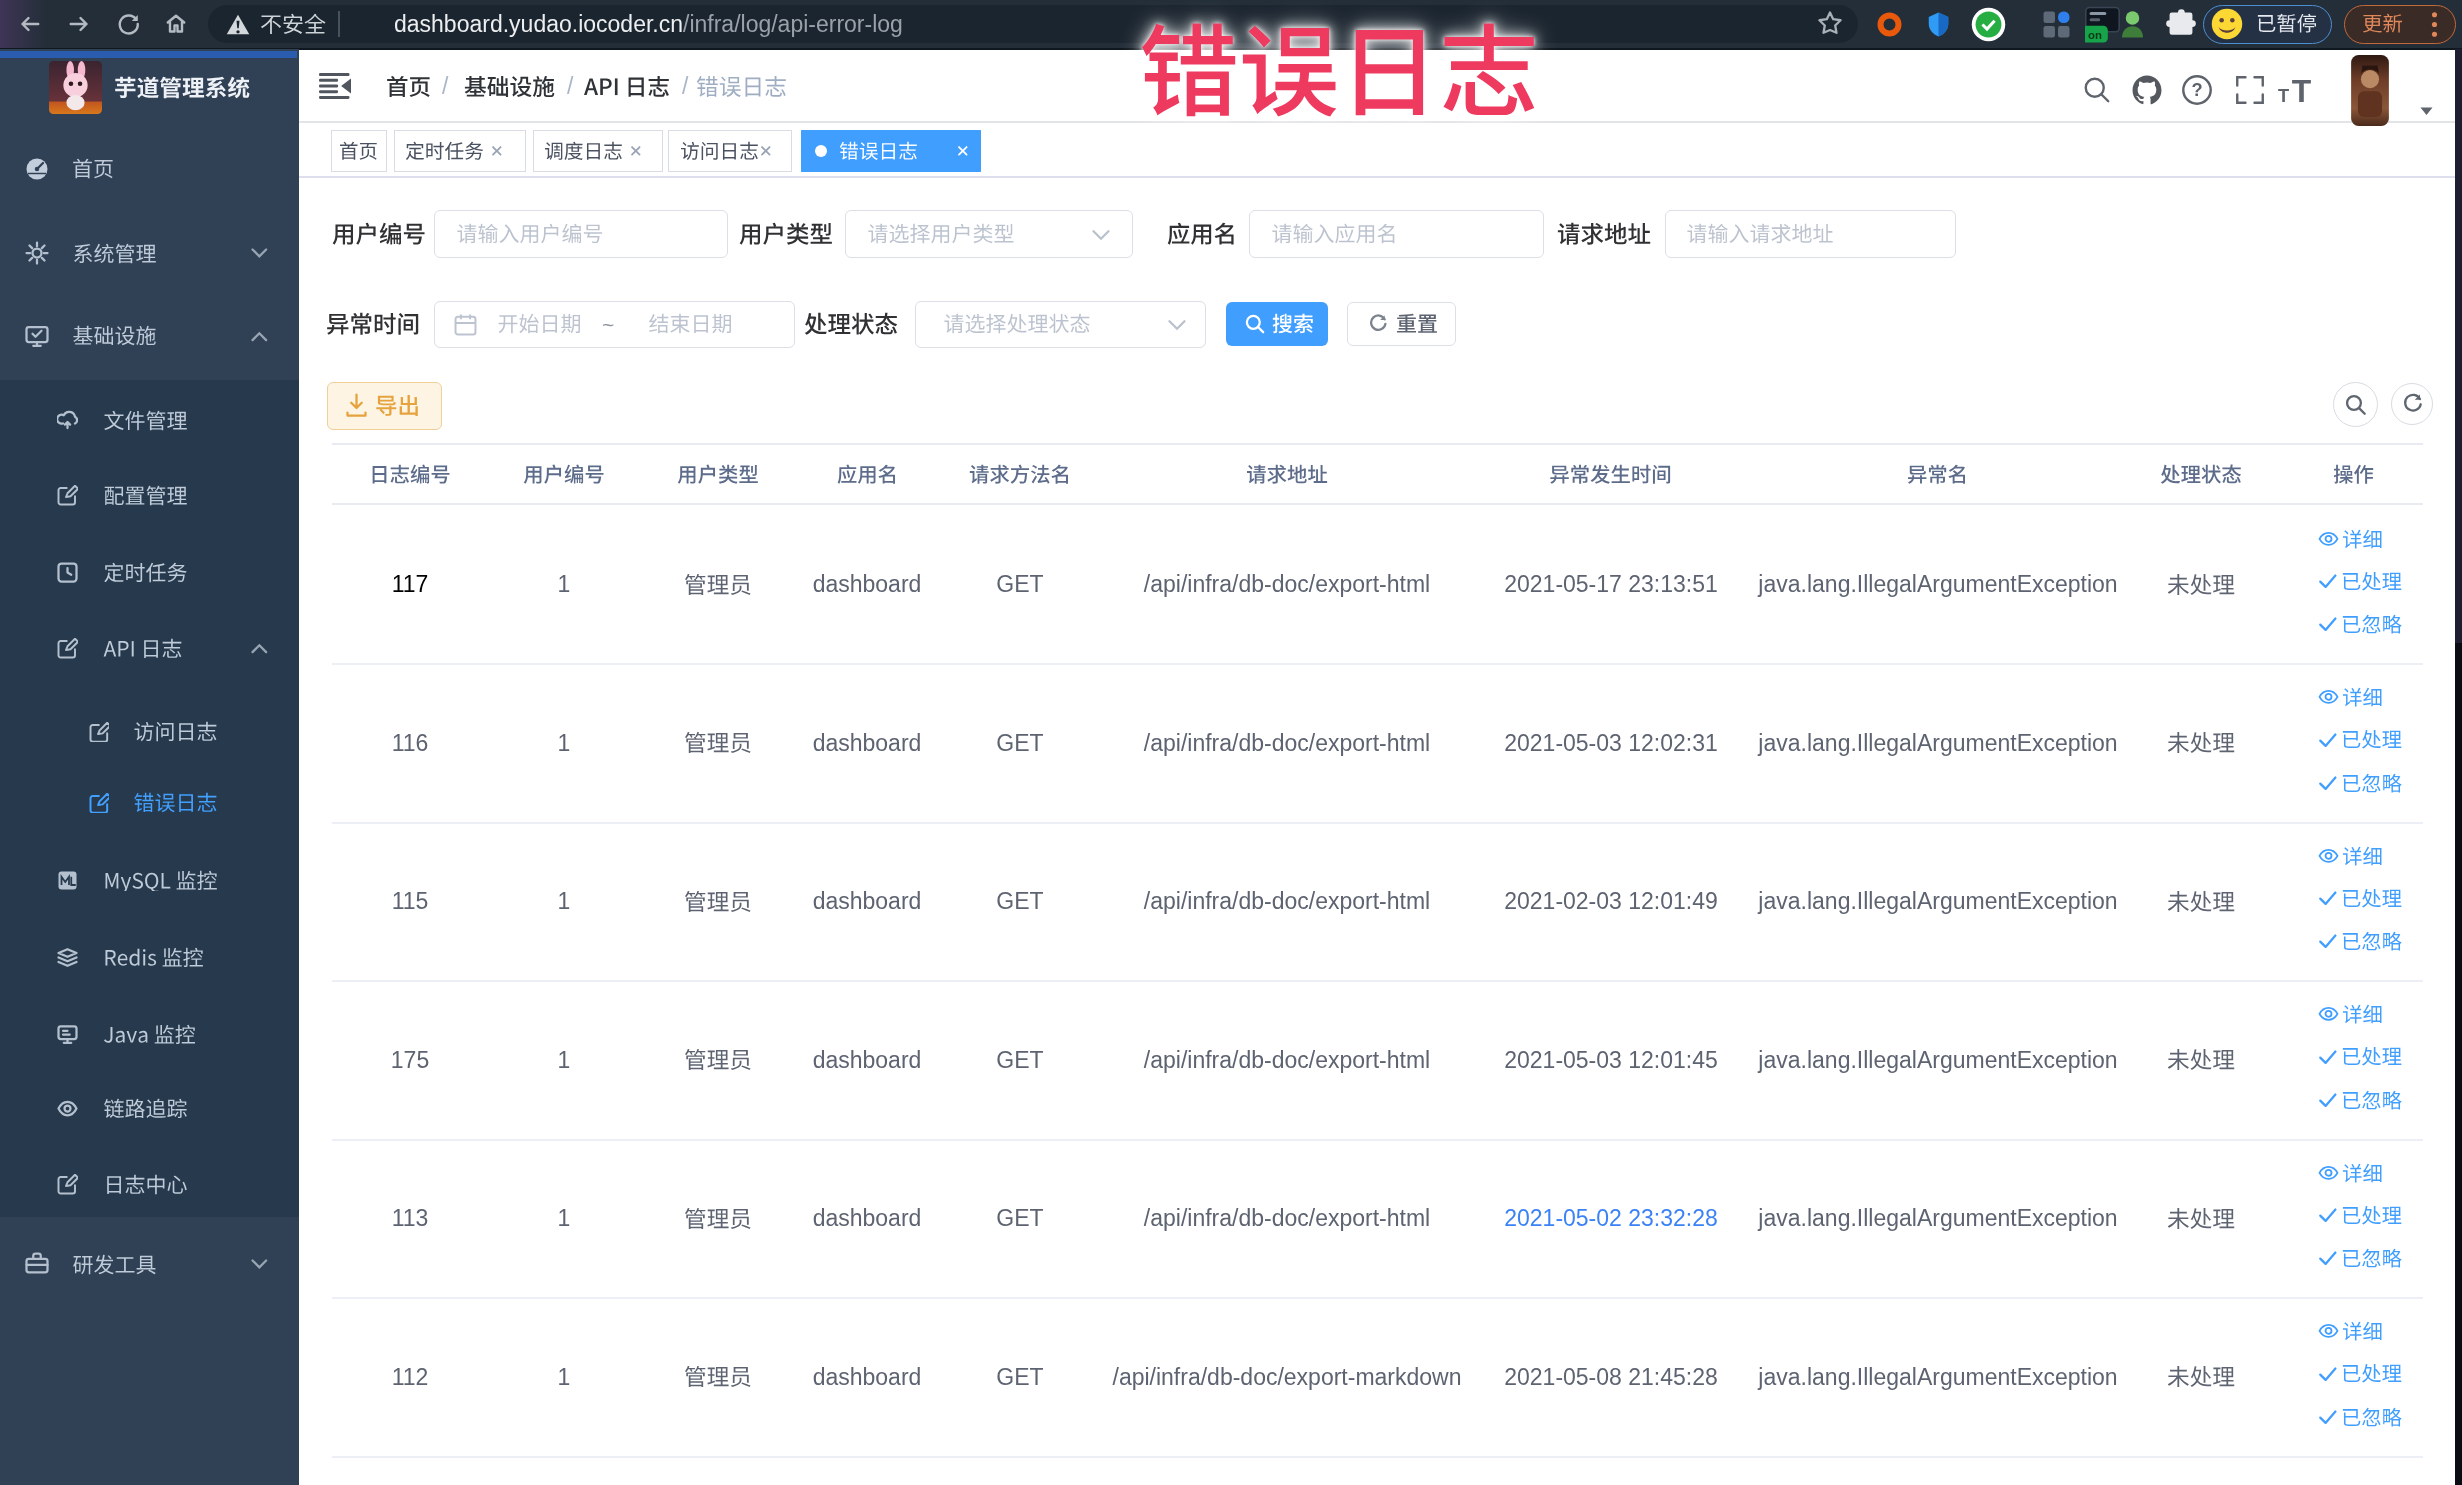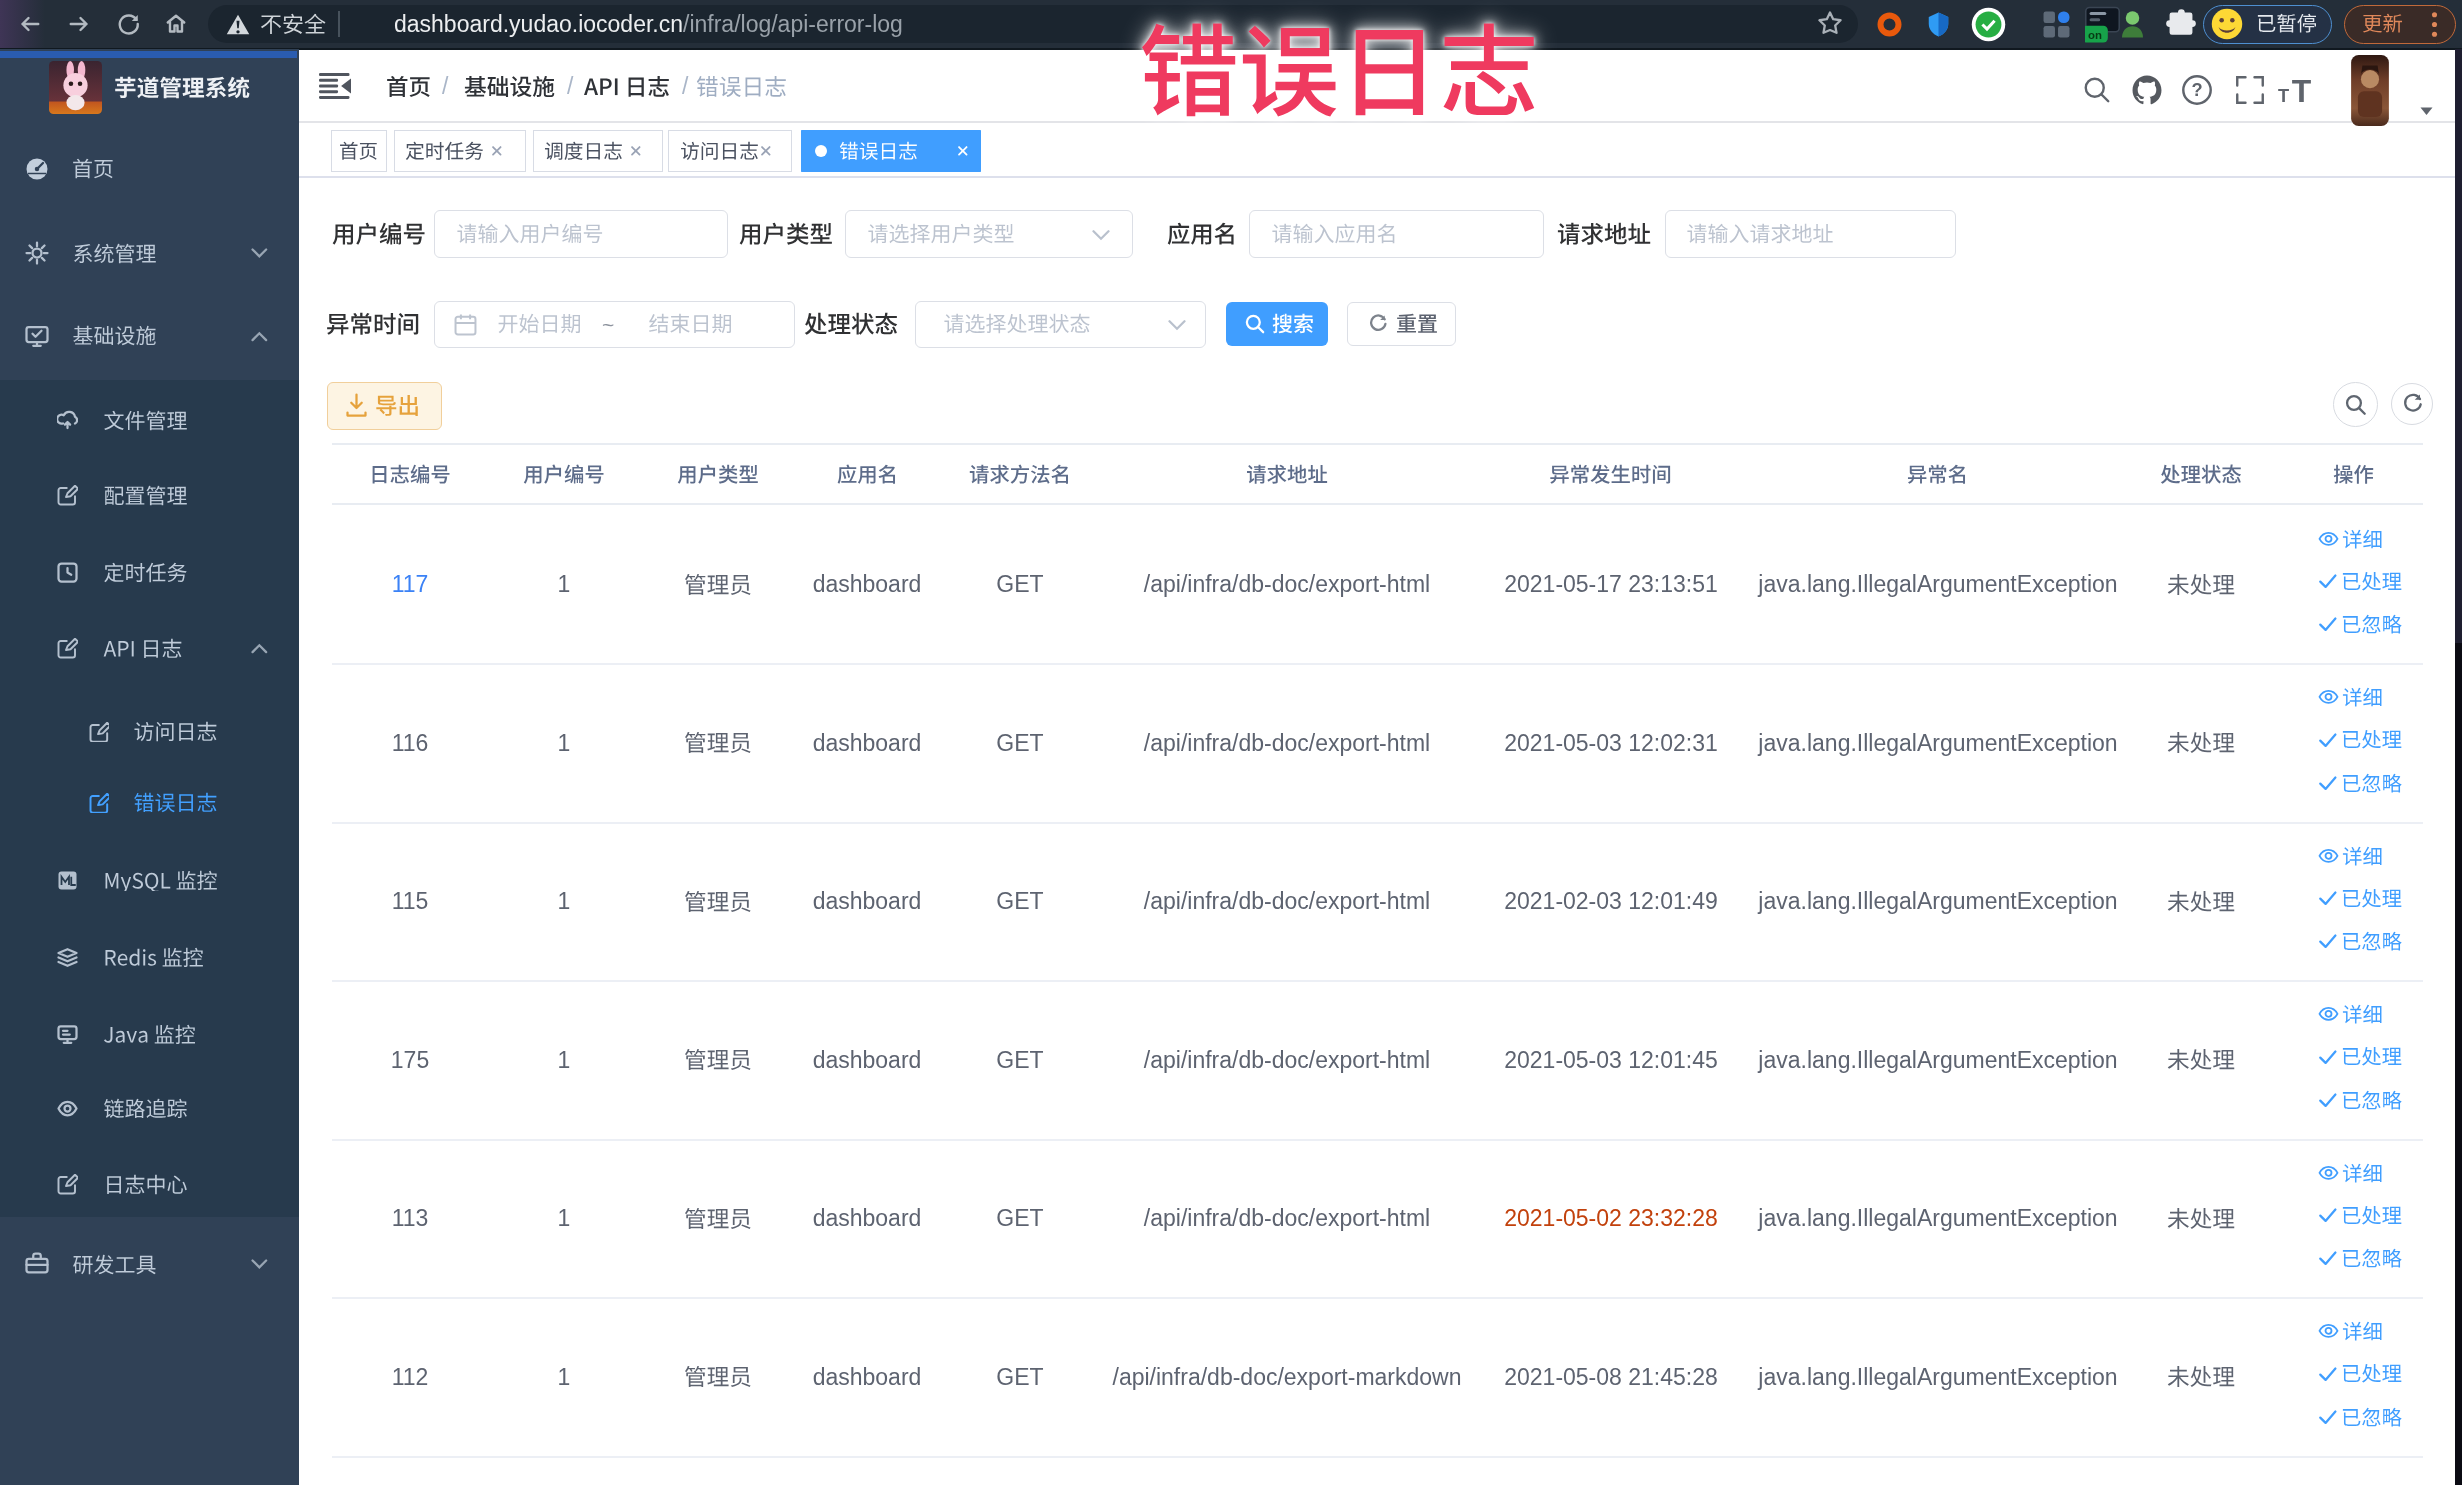--- a/index.html
+++ b/index.html
@@ -805,21 +805,21 @@
     <svg style="position:absolute;left:2160px;top:464px;" width="82" height="20.4" viewBox="0 0 4000 1000" fill="#5d6c8a">
       <use href="#M5904" x="0"></use>
       <use href="#M7406" x="1000"></use>
       <use href="#M72B6" x="2000"></use>
       <use href="#M6001" x="3000"></use>
     </svg>
     <svg style="position:absolute;left:2333px;top:464px;" width="41" height="20.4" viewBox="0 0 2000 1000" fill="#5d6c8a">
       <use href="#M64CD" x="0"></use>
       <use href="#M4F5C" x="1000"></use>
     </svg>
-    <div style="position:absolute;left:410px;transform:translateX(-50%);top:573px;font:400 23px/1 'Liberation Sans',sans-serif;color:#3b82f6;white-space:nowrap;">117</div>
+    <div style="position:absolute;left:410px;transform:translateX(-50%);top:573px;font:400 23px/1 'Liberation Sans',sans-serif;color:#000000;white-space:nowrap;">117</div>
     <div style="position:absolute;left:564px;transform:translateX(-50%);top:573px;font:400 23px/1 'Liberation Sans',sans-serif;color:#5d6370;white-space:nowrap;">1</div>
     <svg style="position:absolute;left:684px;top:573px;" width="68" height="23" viewBox="0 0 3000 1000" fill="#5d6370">
       <use href="#R7BA1" x="0"></use>
       <use href="#R7406" x="1000"></use>
       <use href="#R5458" x="2000"></use>
     </svg>
     <div style="position:absolute;left:867px;transform:translateX(-50%);top:573px;font:400 23px/1 'Liberation Sans',sans-serif;color:#5d6370;white-space:nowrap;">dashboard</div>
     <div style="position:absolute;left:1020px;transform:translateX(-50%);top:573px;font:400 23px/1 'Liberation Sans',sans-serif;color:#5d6370;white-space:nowrap;">GET</div>
     <div style="position:absolute;left:1287px;transform:translateX(-50%);top:573px;font:400 23px/1 'Liberation Sans',sans-serif;color:#5d6370;white-space:nowrap;">/api/infra/db-doc/export-html</div>
     <div style="position:absolute;left:1611px;transform:translateX(-50%);top:573px;font:400 23px/1 'Liberation Sans',sans-serif;color:#5d6370;white-space:nowrap;">2021-05-17 23:13:51</div>
@@ -991,21 +991,21 @@
     <div style="position:absolute;left:410px;transform:translateX(-50%);top:1207px;font:400 23px/1 'Liberation Sans',sans-serif;color:#5d6370;white-space:nowrap;">113</div>
     <div style="position:absolute;left:564px;transform:translateX(-50%);top:1207px;font:400 23px/1 'Liberation Sans',sans-serif;color:#5d6370;white-space:nowrap;">1</div>
     <svg style="position:absolute;left:684px;top:1207px;" width="68" height="23" viewBox="0 0 3000 1000" fill="#5d6370">
       <use href="#R7BA1" x="0"></use>
       <use href="#R7406" x="1000"></use>
       <use href="#R5458" x="2000"></use>
     </svg>
     <div style="position:absolute;left:867px;transform:translateX(-50%);top:1207px;font:400 23px/1 'Liberation Sans',sans-serif;color:#5d6370;white-space:nowrap;">dashboard</div>
     <div style="position:absolute;left:1020px;transform:translateX(-50%);top:1207px;font:400 23px/1 'Liberation Sans',sans-serif;color:#5d6370;white-space:nowrap;">GET</div>
     <div style="position:absolute;left:1287px;transform:translateX(-50%);top:1207px;font:400 23px/1 'Liberation Sans',sans-serif;color:#5d6370;white-space:nowrap;">/api/infra/db-doc/export-html</div>
-    <div style="position:absolute;left:1611px;transform:translateX(-50%);top:1207px;font:400 23px/1 'Liberation Sans',sans-serif;color:#c2410c;white-space:nowrap;">2021-05-02 23:32:28</div>
+    <div style="position:absolute;left:1611px;transform:translateX(-50%);top:1207px;font:400 23px/1 'Liberation Sans',sans-serif;color:#3b82f6;white-space:nowrap;">2021-05-02 23:32:28</div>
     <div style="position:absolute;left:1938px;transform:translateX(-50%);top:1207px;font:400 23px/1 'Liberation Sans',sans-serif;color:#5d6370;white-space:nowrap;">java.lang.IllegalArgumentException</div>
     <svg style="position:absolute;left:2167px;top:1207px;" width="68" height="23" viewBox="0 0 3000 1000" fill="#5d6370">
       <use href="#R672A" x="0"></use>
       <use href="#R5904" x="1000"></use>
       <use href="#R7406" x="2000"></use>
     </svg>
     <svg style="position:absolute;left:2318px;top:1163px;" width="21" height="19.7" viewBox="0 0 28 26">
       <g fill="none" stroke="#409eff" stroke-width="2.4">
         <path d="M2 13C5 7.5 9 5 14 5s9 2.5 12 8c-3 5.5-7 8-12 8S5 18.5 2 13Z"></path>
         <circle cx="14" cy="13" r="4"></circle>

